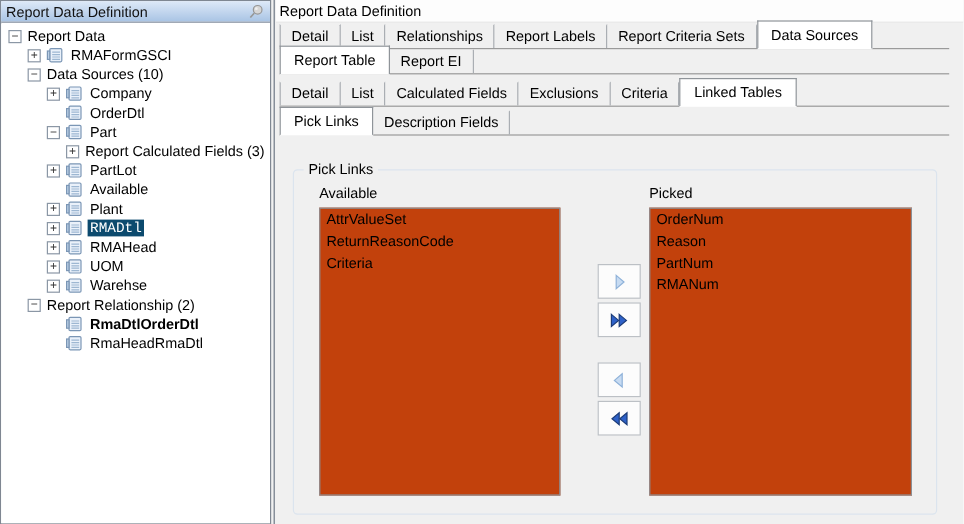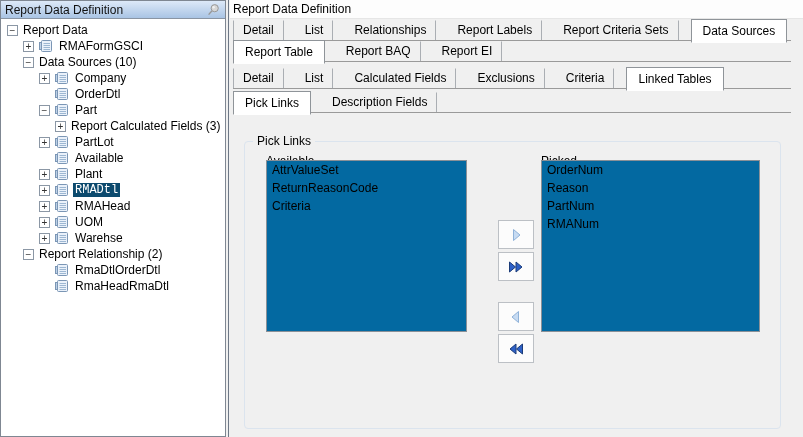--- a/index.html
+++ b/index.html
@@ -25,36 +25,36 @@
   .tree-label.selected { background:#0c4a6e; color:#fff;font-family:Liberation Mono, monospace; }
 
   .vline { position:absolute; left:228px; top:0; width:1px; height:437px; background:#6e7886; }
 
   
   .right-panel { position:absolute; left:230px; top:0; width:573px; height:437px; background:#f0f0f0; }
   .rp-header { position:absolute; left:0; top:0; right:0; height:19px; background:#fdfdfd;
     border-bottom:1px solid #e6e6e6; }
   .rp-title { padding-left:3px; line-height:18px; font-size:12px; }
 
-  .tabstrip { position:absolute; left:3px; right:12px; height:21px; display:flex; align-items:center;
-    border-bottom:1px solid #9a9a9a;gap:12px; }
+  .tabstrip { position:absolute; left:3px; right:12px; height:21px; display:flex; align-items:flex-end;
+    border-bottom:1px solid #9a9a9a; }
   .ts1 { top:20px; } .ts2 { top:41px; } .ts3 { top:68px; } .ts4 { top:92px; }
   .tab { display:inline-block; padding:2px 9px 3px 9px; border-right:1px solid #aaaeb3;
     border-top:1px solid transparent; color:#000; background:transparent; cursor:default; }
   .tab:first-child { border-left:1px solid #aaaeb3; }
   .tab.active { background:#fff; border:1px solid #8f9499; border-bottom:1px solid #fff;
     margin-bottom:-1px; padding:4px 11px 4px 11px; position:relative; z-index:2; }
 
   
   .groupbox { position:absolute; left:14px; top:141px; width:537px; height:288px;
     border:1px solid #dbe4ee; border-radius:4px; }
   .gb-title { position:absolute; left:8px; top:-8px; background:#f0f0f0; padding:0 4px; font-size:12px; }
   .col-label { position:absolute; top:12px; font-size:12px; }
   .lbl-available { left:21px; } .lbl-picked { left:296px; }
-  .listbox { position:absolute; top:18px; height:172px; background:#0369a1; border:1px solid #8a9097; overflow:hidden; }
+  .listbox { position:absolute; top:31px; height:240px; background:#c2410c; border:1px solid #8a9097; overflow:hidden; }
   #available-list { left:21px; width:201px; }
   #picked-list { left:296px; width:219px; }
   .list-item { padding:2px 4px 1px 5px; line-height:15px; white-space:nowrap; }
 
   .xfer { position:absolute; left:253px; top:78px; width:36px; }
   .xfer-btn { display:block; width:36px; height:29px; background:#fcfcfc; border:1px solid #bcc0c5;
     margin-bottom:3px; padding:0; text-align:center; }
   .xfer-btn svg { vertical-align:middle; }
   .xfer-btn.gap { margin-top:21px; }
 </style>
@@ -183,21 +183,21 @@
               <rect x="4.5" y="1.5" width="10" height="11" rx="1" fill="#eaf1fa" stroke="#7b96b5"></rect>
               <rect x="2.5" y="3.5" width="2" height="7" fill="#bcd0e6" stroke="#7b96b5"></rect>
               <path d="M6.5 4.5 H13 M6.5 6.5 H13 M6.5 8.5 H13 M6.5 10.5 H13" stroke="#9db7d2" stroke-width="1" fill="none"></path>
             </svg></span>
           <span class="tree-label">Warehse</span>
         </div>
         <div class="tree-row" style="padding-left: 22px;">
           <span class="expander">−</span>
           <span class="tree-label">Report Relationship (2)</span>
         </div>
-        <div class="tree-row" style="padding-left: 38px;">
+        <div class="tree-row" style="padding-left: 38px; font-weight: bold;">
           <span class="exp-spacer"></span>
           <span class="tree-icon"><svg width="16" height="14" viewBox="0 0 16 14">
               <rect x="4.5" y="1.5" width="10" height="11" rx="1" fill="#eaf1fa" stroke="#7b96b5"></rect>
               <rect x="2.5" y="3.5" width="2" height="7" fill="#bcd0e6" stroke="#7b96b5"></rect>
               <path d="M6.5 4.5 H13 M6.5 6.5 H13 M6.5 8.5 H13 M6.5 10.5 H13" stroke="#9db7d2" stroke-width="1" fill="none"></path>
             </svg></span>
           <span class="tree-label">RmaDtlOrderDtl</span>
         </div>
         <div class="tree-row" style="padding-left: 38px;">
           <span class="exp-spacer"></span>
@@ -221,21 +221,20 @@
     <div class="tabstrip ts1">
         <span class="tab">Detail</span>
         <span class="tab">List</span>
         <span class="tab">Relationships</span>
         <span class="tab">Report Labels</span>
         <span class="tab">Report Criteria Sets</span>
         <span class="tab active">Data Sources</span>
       </div>
     <div class="tabstrip ts2">
         <span class="tab active">Report Table</span>
-        <span class="tab">Report BAQ</span>
         <span class="tab">Report EI</span>
       </div>
     <div class="tabstrip ts3">
         <span class="tab">Detail</span>
         <span class="tab">List</span>
         <span class="tab">Calculated Fields</span>
         <span class="tab">Exclusions</span>
         <span class="tab">Criteria</span>
         <span class="tab active">Linked Tables</span>
       </div>

